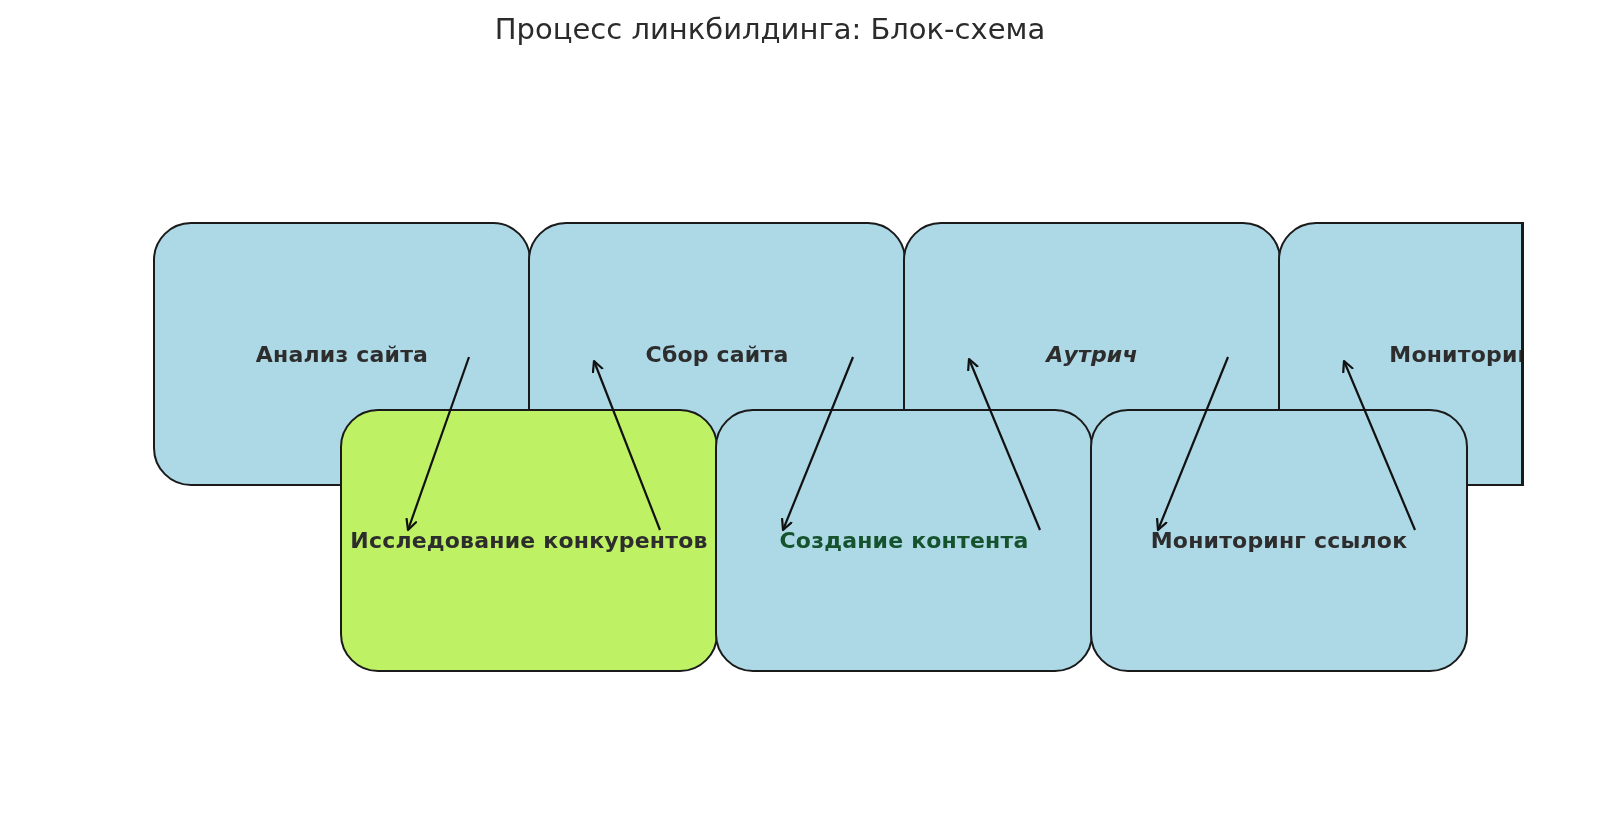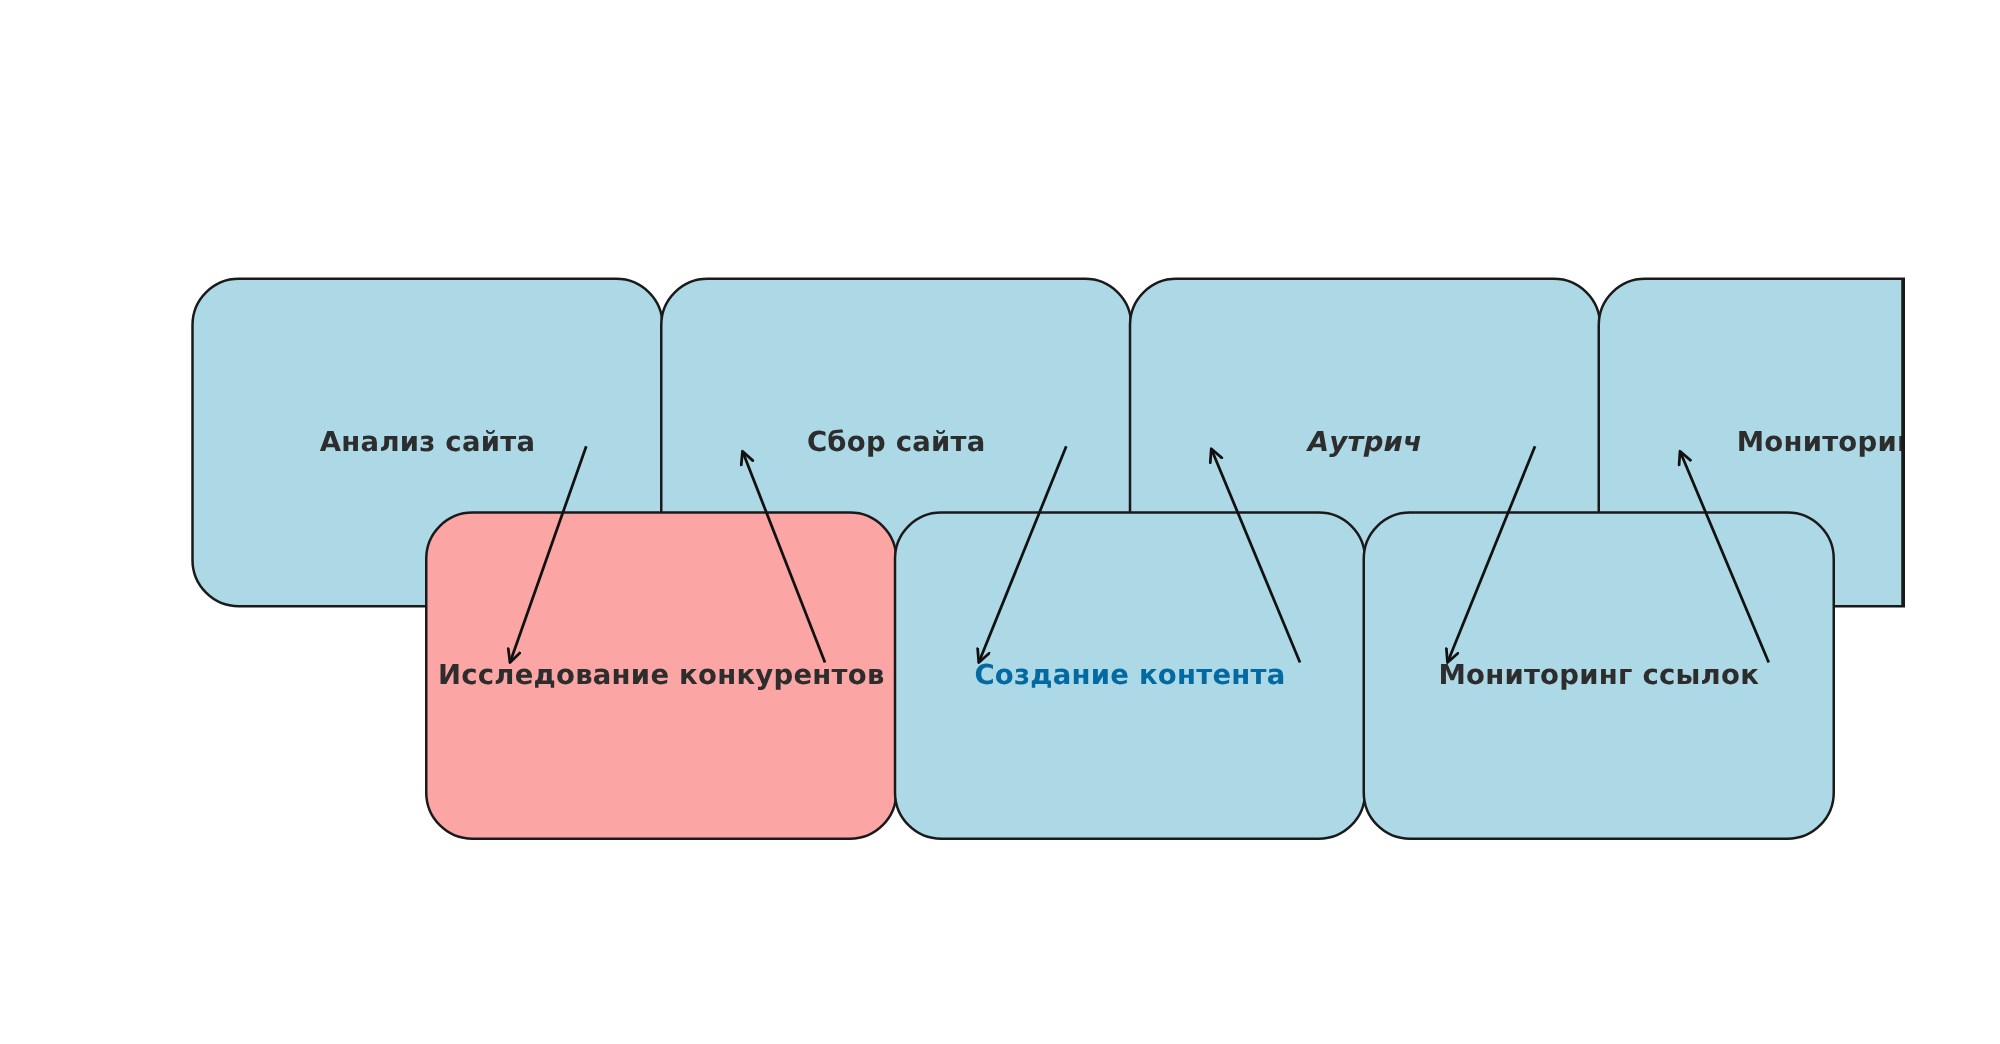--- a/index.html
+++ b/index.html
@@ -58,40 +58,41 @@
   .clip-edge {
     position: absolute;
     background: #1a1a1a;
   }
 </style>
 </head>
 <body>
 
 <div class="canvas">
 
+  <h1 class="title">Процесс линкбилдинга: Блок-схема</h1>
 
   <div class="clip">
     <div id="nodes">
         <div class="node" style="left: 153px; top: 222px; width: 378px; height: 264px; background: rgb(173, 216, 230); border-color: rgb(26, 26, 26);">
           <span class="node-label" style="color: rgb(45, 45, 45);">Анализ сайта</span>
         </div>
         <div class="node" style="left: 528px; top: 222px; width: 378px; height: 264px; background: rgb(173, 216, 230); border-color: rgb(26, 26, 26);">
           <span class="node-label" style="color: rgb(45, 45, 45);">Сбор сайта</span>
         </div>
         <div class="node" style="left: 903px; top: 222px; width: 378px; height: 264px; background: rgb(173, 216, 230); border-color: rgb(26, 26, 26);">
           <span class="node-label" style="color: rgb(45, 45, 45); font-style: italic;">Аутрич</span>
         </div>
         <div class="node" style="left: 1278px; top: 222px; width: 378px; height: 264px; background: rgb(173, 216, 230); border-color: rgb(26, 26, 26);">
           <span class="node-label" style="color: rgb(45, 45, 45);">Мониторинг</span>
         </div>
-        <div class="node" style="left: 340px; top: 409px; width: 378px; height: 263px; background: #fca5a5; border-color: rgb(26, 26, 26);">
+        <div class="node" style="left: 340px; top: 409px; width: 378px; height: 263px; background: #bef264; border-color: rgb(26, 26, 26);">
           <span class="node-label" style="color: rgb(45, 45, 45);">Исследование конкурентов</span>
         </div>
         <div class="node" style="left: 715px; top: 409px; width: 378px; height: 263px; background: rgb(173, 216, 230); border-color: rgb(26, 26, 26);">
-          <span class="node-label" style="color: #0369a1;">Создание контента</span>
+          <span class="node-label" style="color: #14532d;">Создание контента</span>
         </div>
         <div class="node" style="left: 1090px; top: 409px; width: 378px; height: 263px; background: rgb(173, 216, 230); border-color: rgb(26, 26, 26);">
           <span class="node-label" style="color: rgb(45, 45, 45);">Мониторинг ссылок</span>
         </div>
       </div>
   </div>
 
   <div class="clip-edge" style="left:1521px; top:223px; width:3px; height:262px;"></div>
 
   <svg id="edges" class="edges-layer" width="1600" height="835" viewBox="0 0 1600 835">

